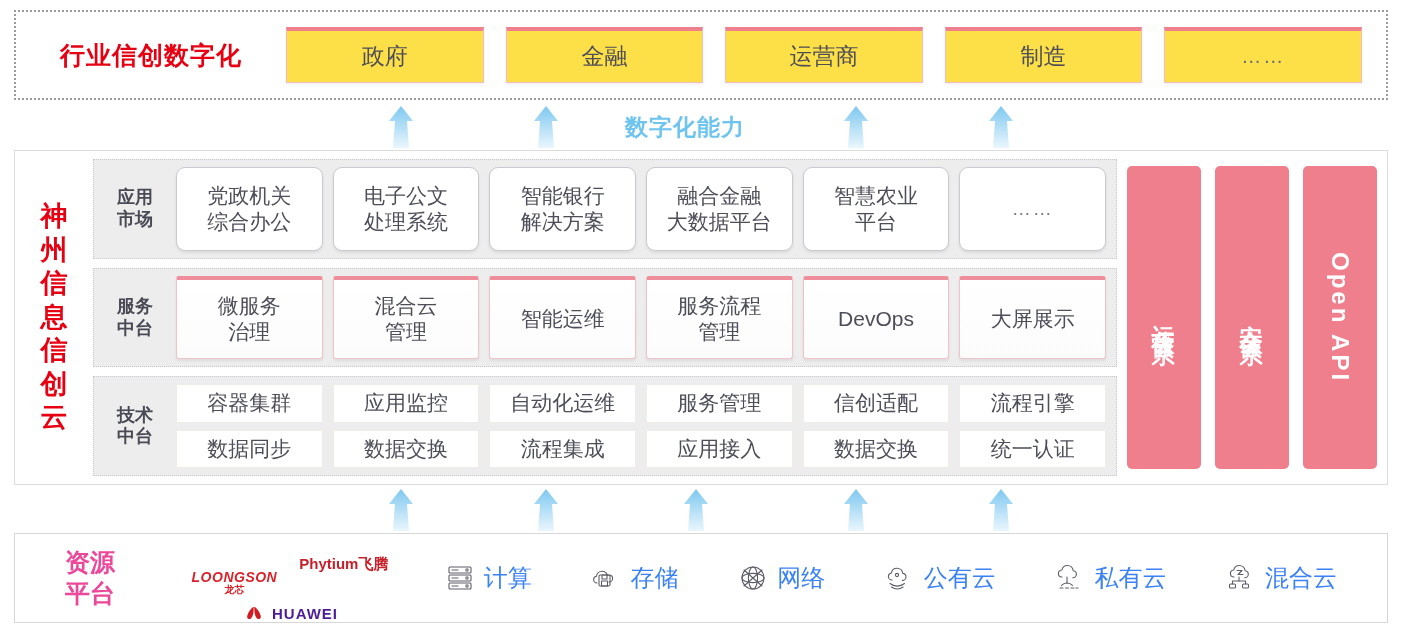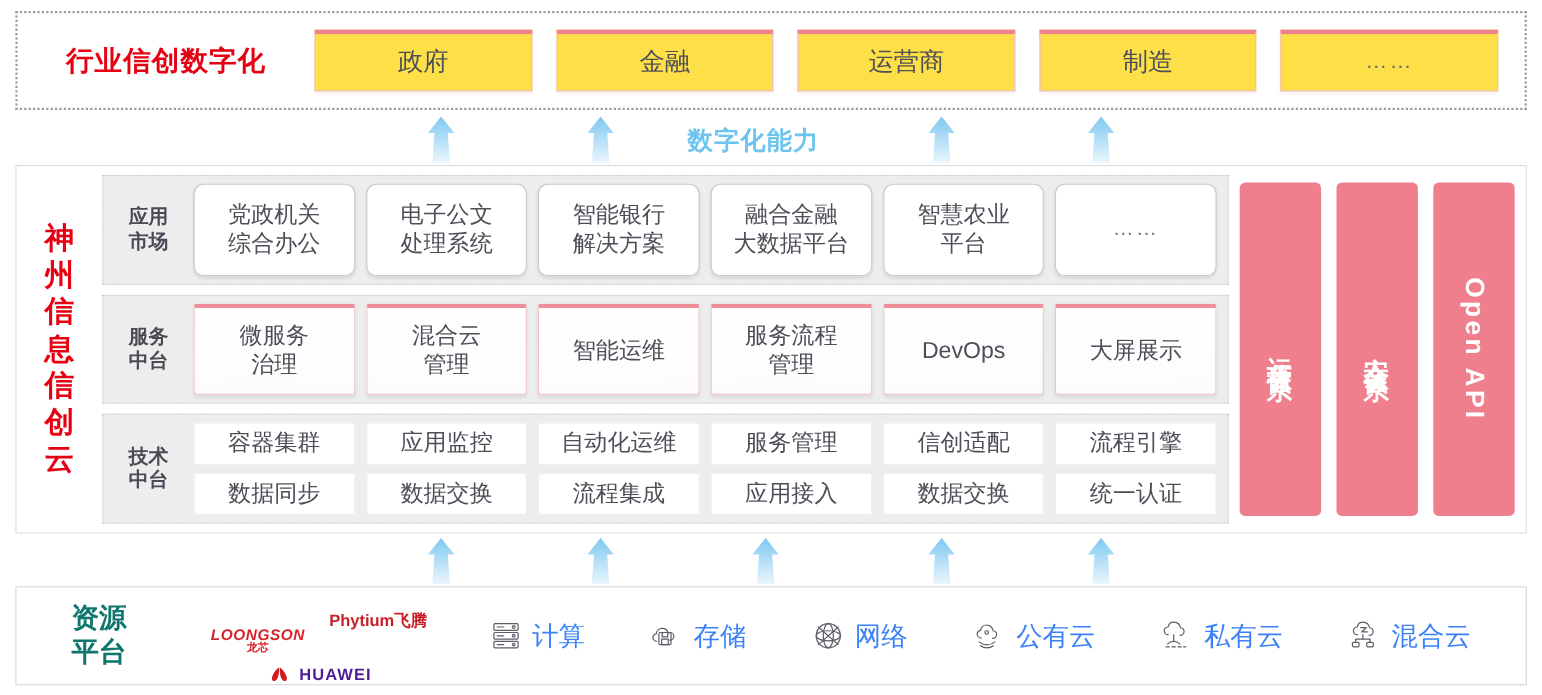--- a/index.html
+++ b/index.html
@@ -115,21 +115,21 @@
   }
 
   
   #resource-panel {
     position:absolute; left:14px; top:533px; width:1374px; height:90px;
     border:1px solid #d7d7d7; background:#fff;
     display:flex; align-items:center;
   }
   #resource-title {
     flex:0 0 150px; text-align:center;
-    color:#0f766e; font-weight:bold; font-size:25px; line-height:1.25;
+    color:#ec4899; font-weight:bold; font-size:25px; line-height:1.25;
   }
   #vendor-logos {
     flex:0 0 250px; display:flex; flex-direction:column;
     align-items:center; justify-content:center; gap:10px;
   }
   .vendor-row { display:flex; align-items:center; justify-content:center; gap:22px; }
   .logo-loongson { display:flex; flex-direction:column; align-items:center; line-height:1; }
   .logo-loongson .ls-en {
     font-size:14px; font-weight:bold; font-style:italic;
     color:#d8232a; letter-spacing:.5px;margin-top:36px;

